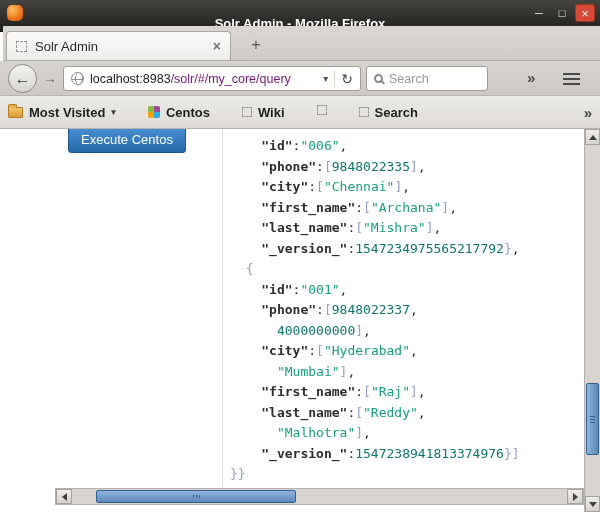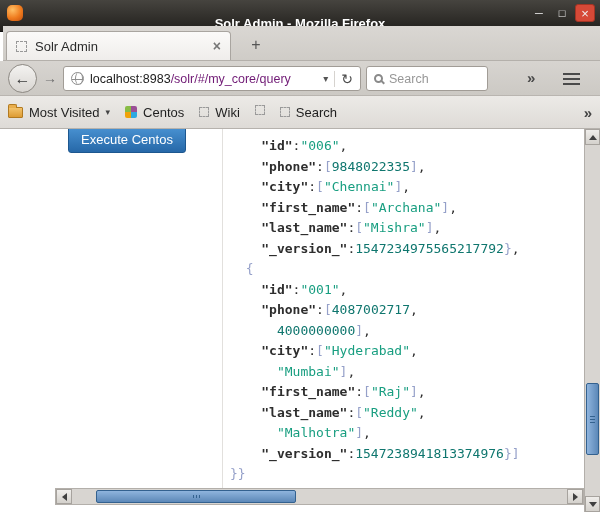--- a/index.html
+++ b/index.html
@@ -62,21 +62,21 @@
   .nav-overflow { position:absolute; left:527px; top:8px; font-size:15px; font-weight:bold; color:#4a4a4a; }
   .menu-btn { position:absolute; left:558px; top:8px; width:26px; height:19px;
     display:flex; align-items:center; justify-content:center; }
   .hamburger { width:17px; height:2px; background:#4a4a4a;
     box-shadow:0 -5px 0 #4a4a4a, 0 5px 0 #4a4a4a; }
 
   
   .bookmarks { position:absolute; top:96px; left:0; right:0; height:33px;
     background:linear-gradient(#eceae7,#dedbd7); border-bottom:1px solid #b6b2ad;
     display:flex; align-items:center; padding:0 8px; font-size:13px; color:#1f1f1f; }
-  .bm-items { display:flex; align-items:flex-start; gap:15px; }
+  .bm-items { display:flex; align-items:flex-start; gap:32px;font-weight:bold; }
   .bm-item { display:flex; align-items:center; gap:6px; white-space:nowrap; }
   .bm-icon { flex:none; display:inline-block; }
   .folder-icon { width:15px; height:11px; background:linear-gradient(#f3c36b,#dd9b33);
     border:1px solid #b27a20; border-radius:1px; position:relative; }
   .folder-icon::before { content:""; position:absolute; top:-4px; left:-1px; width:7px; height:3px;
     background:#e8ae4d; border:1px solid #b27a20; border-bottom:none; border-radius:2px 2px 0 0; }
   .centos-icon { width:12px; height:12px; border-radius:2px;
     background:conic-gradient(#9b4f96 0 90deg, #2da9e0 0 180deg, #f0a30a 0 270deg, #88bc45 0 360deg); }
   .page-icon { width:10px; height:10px; border:1px dashed #9a9a9a; }
   .bm-caret { font-size:9px; color:#444; }
@@ -198,21 +198,21 @@
     <div class="pane-divider"></div>
     <div class="json-pane" id="json-pane">
         <div class="json-line" style="padding-left: 4ch;"><span class="tk-key">"id"</span><span class="tk-p">:</span><span class="tk-str">"006"</span><span class="tk-p">,</span></div>
         <div class="json-line" style="padding-left: 4ch;"><span class="tk-key">"phone"</span><span class="tk-p">:</span><span class="tk-b">[</span><span class="tk-num">9848022335</span><span class="tk-b">]</span><span class="tk-p">,</span></div>
         <div class="json-line" style="padding-left: 4ch;"><span class="tk-key">"city"</span><span class="tk-p">:</span><span class="tk-b">[</span><span class="tk-str">"Chennai"</span><span class="tk-b">]</span><span class="tk-p">,</span></div>
         <div class="json-line" style="padding-left: 4ch;"><span class="tk-key">"first_name"</span><span class="tk-p">:</span><span class="tk-b">[</span><span class="tk-str">"Archana"</span><span class="tk-b">]</span><span class="tk-p">,</span></div>
         <div class="json-line" style="padding-left: 4ch;"><span class="tk-key">"last_name"</span><span class="tk-p">:</span><span class="tk-b">[</span><span class="tk-str">"Mishra"</span><span class="tk-b">]</span><span class="tk-p">,</span></div>
         <div class="json-line" style="padding-left: 4ch;"><span class="tk-key">"_version_"</span><span class="tk-p">:</span><span class="tk-num">1547234975565217792</span><span class="tk-b">}</span><span class="tk-p">,</span></div>
         <div class="json-line" style="padding-left: 2ch;"><span class="tk-b">{</span></div>
         <div class="json-line" style="padding-left: 4ch;"><span class="tk-key">"id"</span><span class="tk-p">:</span><span class="tk-str">"001"</span><span class="tk-p">,</span></div>
-        <div class="json-line" style="padding-left: 4ch;"><span class="tk-key">"phone"</span><span class="tk-p">:</span><span class="tk-b">[</span><span class="tk-num">4087002717</span><span class="tk-p">,</span></div>
+        <div class="json-line" style="padding-left: 4ch;"><span class="tk-key">"phone"</span><span class="tk-p">:</span><span class="tk-b">[</span><span class="tk-num">9848022337</span><span class="tk-p">,</span></div>
         <div class="json-line" style="padding-left: 6ch;"><span class="tk-num">4000000000</span><span class="tk-b">]</span><span class="tk-p">,</span></div>
         <div class="json-line" style="padding-left: 4ch;"><span class="tk-key">"city"</span><span class="tk-p">:</span><span class="tk-b">[</span><span class="tk-str">"Hyderabad"</span><span class="tk-p">,</span></div>
         <div class="json-line" style="padding-left: 6ch;"><span class="tk-str">"Mumbai"</span><span class="tk-b">]</span><span class="tk-p">,</span></div>
         <div class="json-line" style="padding-left: 4ch;"><span class="tk-key">"first_name"</span><span class="tk-p">:</span><span class="tk-b">[</span><span class="tk-str">"Raj"</span><span class="tk-b">]</span><span class="tk-p">,</span></div>
         <div class="json-line" style="padding-left: 4ch;"><span class="tk-key">"last_name"</span><span class="tk-p">:</span><span class="tk-b">[</span><span class="tk-str">"Reddy"</span><span class="tk-p">,</span></div>
         <div class="json-line" style="padding-left: 6ch;"><span class="tk-str">"Malhotra"</span><span class="tk-b">]</span><span class="tk-p">,</span></div>
         <div class="json-line" style="padding-left: 4ch;"><span class="tk-key">"_version_"</span><span class="tk-p">:</span><span class="tk-num">1547238941813374976</span><span class="tk-b">}</span><span class="tk-b">]</span></div>
         <div class="json-line" style="padding-left: 0ch;"><span class="tk-b">}</span><span class="tk-b">}</span></div>
       </div>
 

